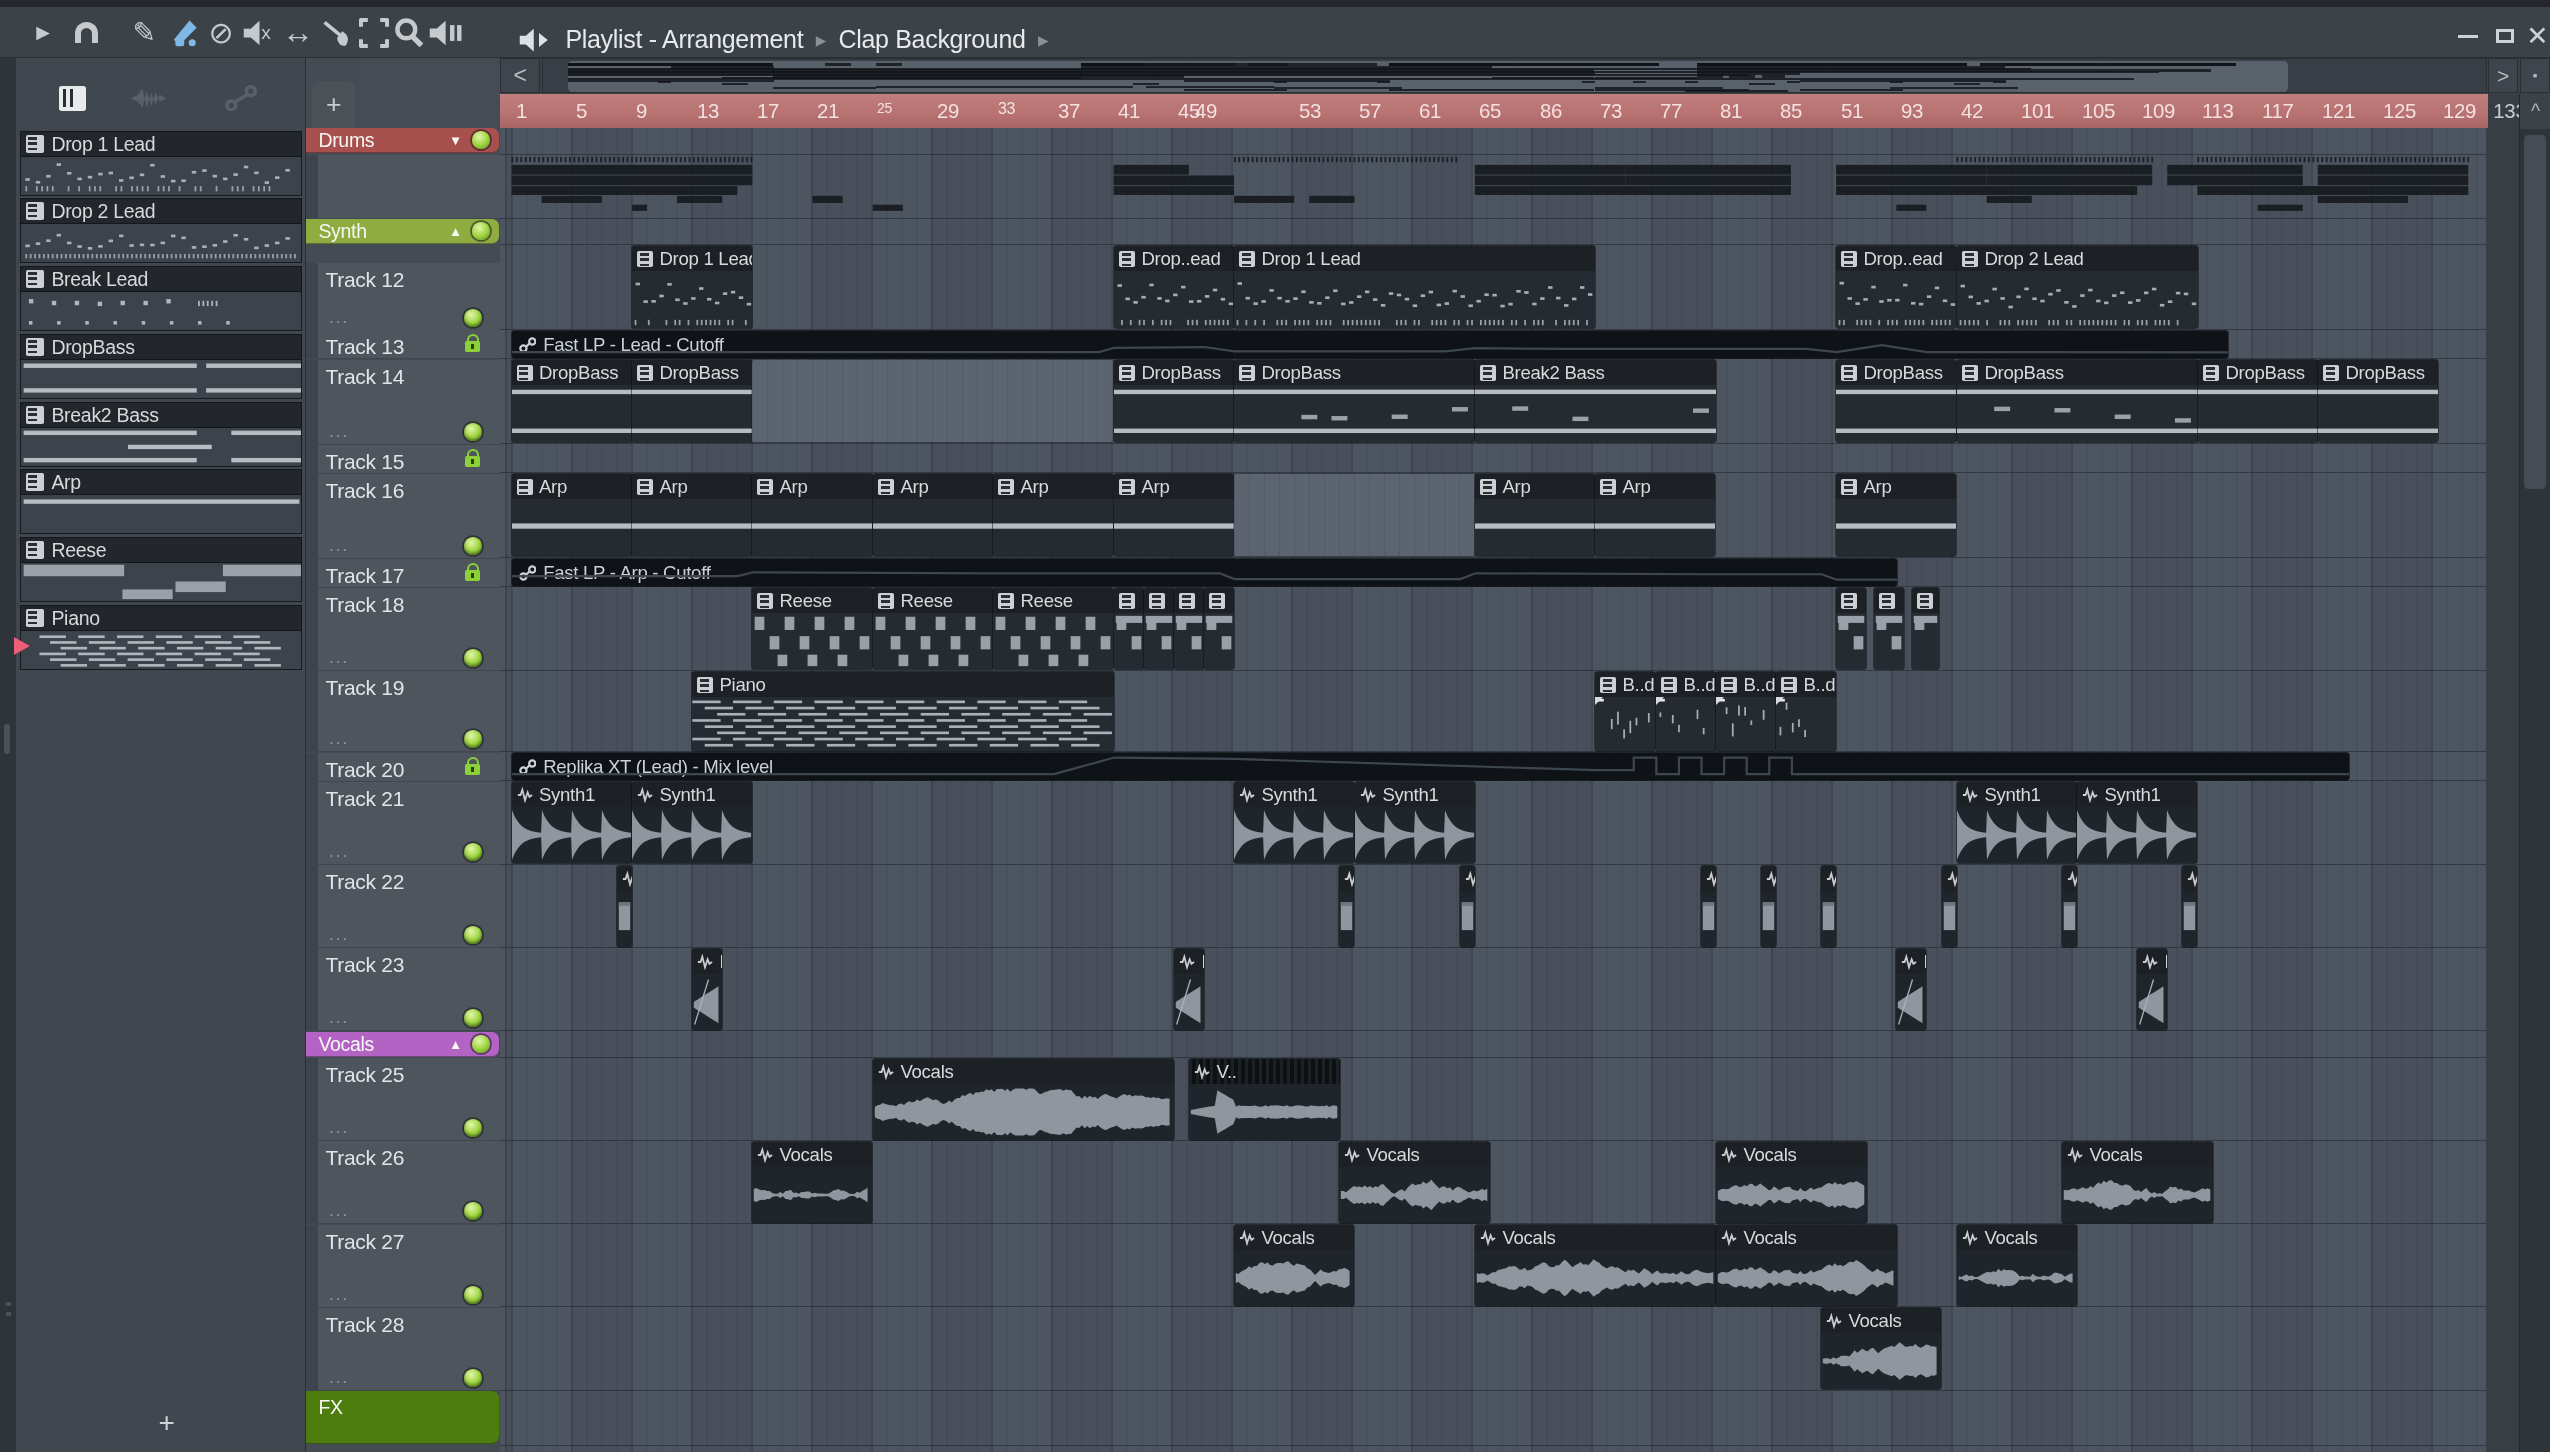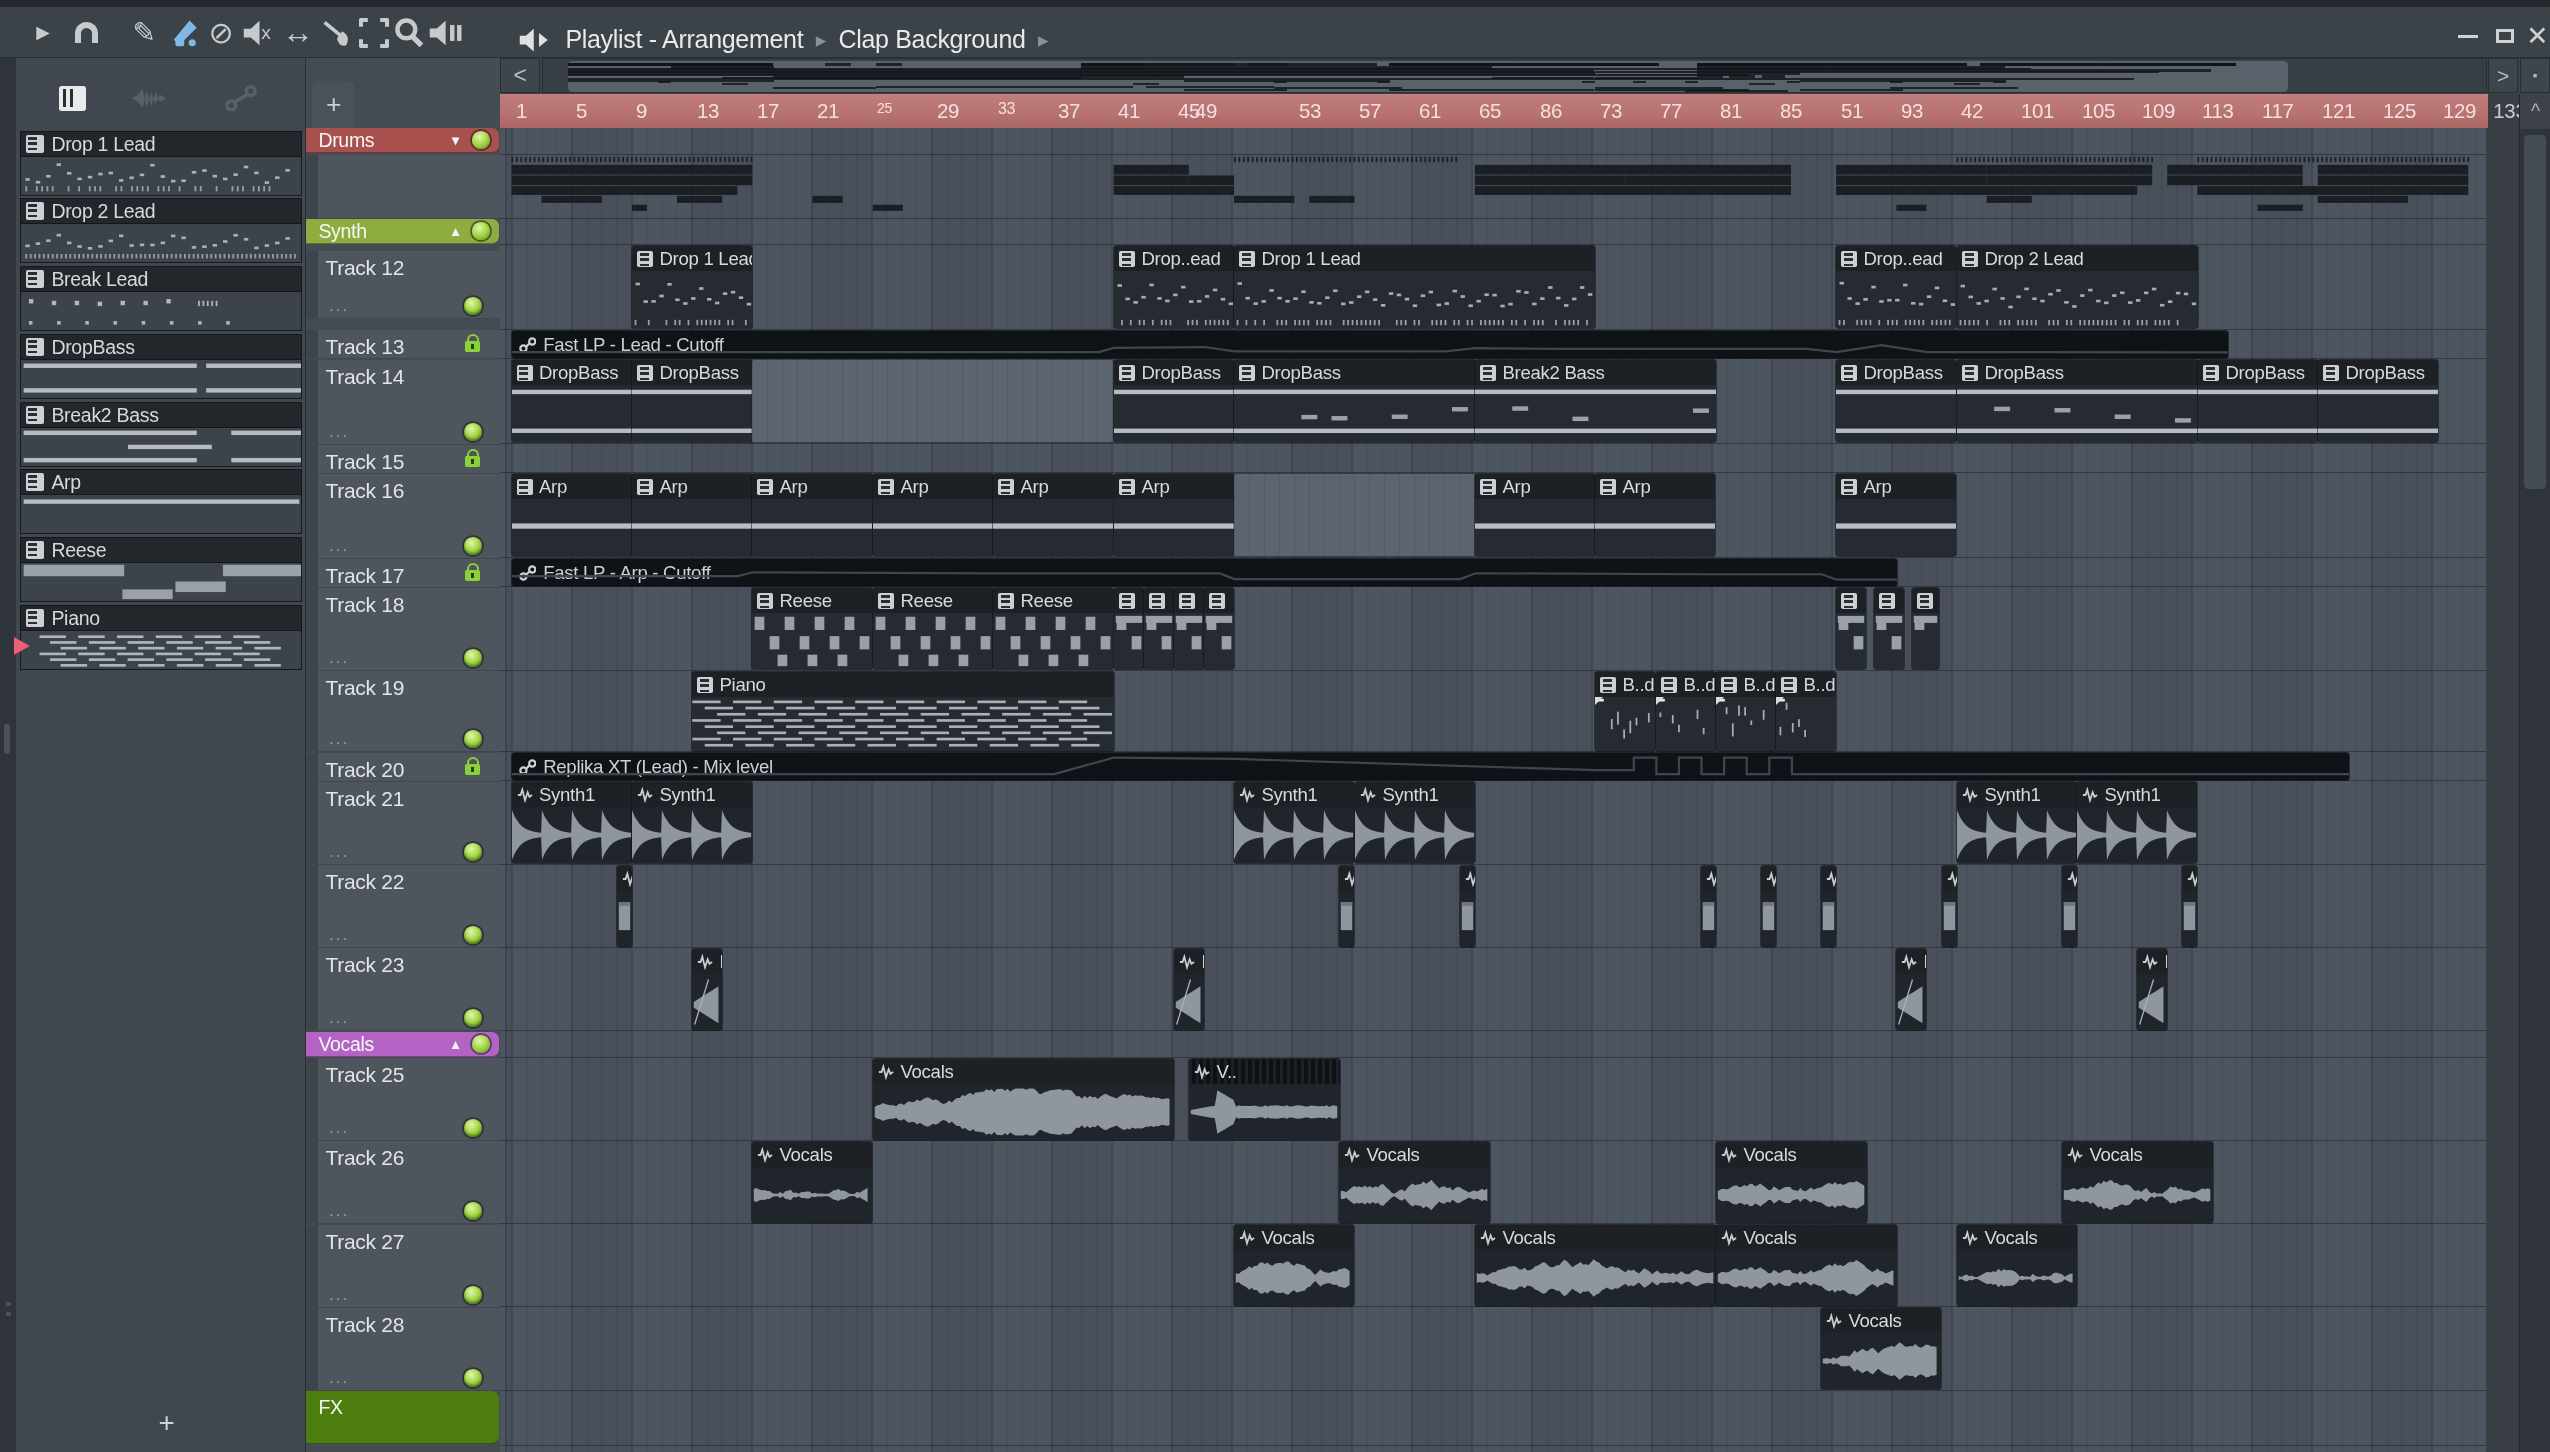--- a/index.html
+++ b/index.html
@@ -476,21 +476,21 @@
         <div style="white-space: nowrap;">Drums</div>
         <div style="margin-left: auto; margin-right: 10.6px; font-size: 13.3px;">▼</div>
         <div class="g-led"></div>
       </div>
       <div class="trow" style="top: 155px; height: 64px;"></div>
       <div class="g-hdr" style="top: 219px; height: 25px; background: rgb(143, 172, 65); line-height: 25px;">
         <div style="white-space: nowrap;">Synth</div>
         <div style="margin-left: auto; margin-right: 10.6px; font-size: 13.3px;">▲</div>
         <div class="g-led"></div>
       </div>
-      <div class="trow" style="top: 251px; height: 68px;">
+      <div class="trow" style="top: 263px; height: 68px;">
         <div class="t-name">Track 12</div>
         <div class="t-dots">...</div>
         <div class="led" style="right: 19.5px; bottom: 3.5px;"></div>
       </div>
       <div class="trow" style="top: 330px; height: 29px;">
         <div class="t-name">Track 13</div>
         <div class="lock"></div>
       </div>
       <div class="trow" style="top: 360px; height: 85px;">
         <div class="t-name">Track 14</div>

